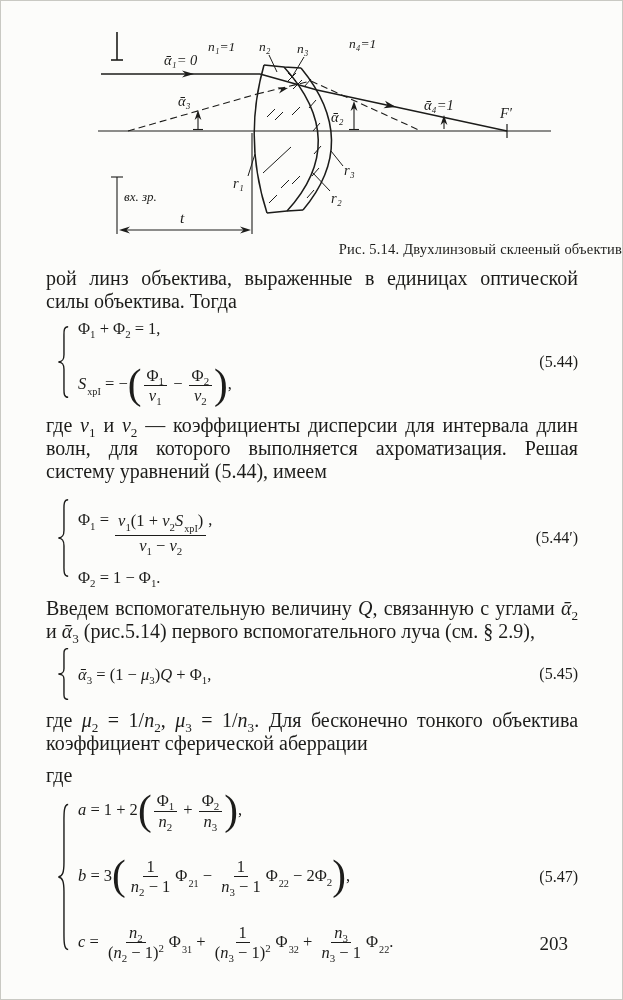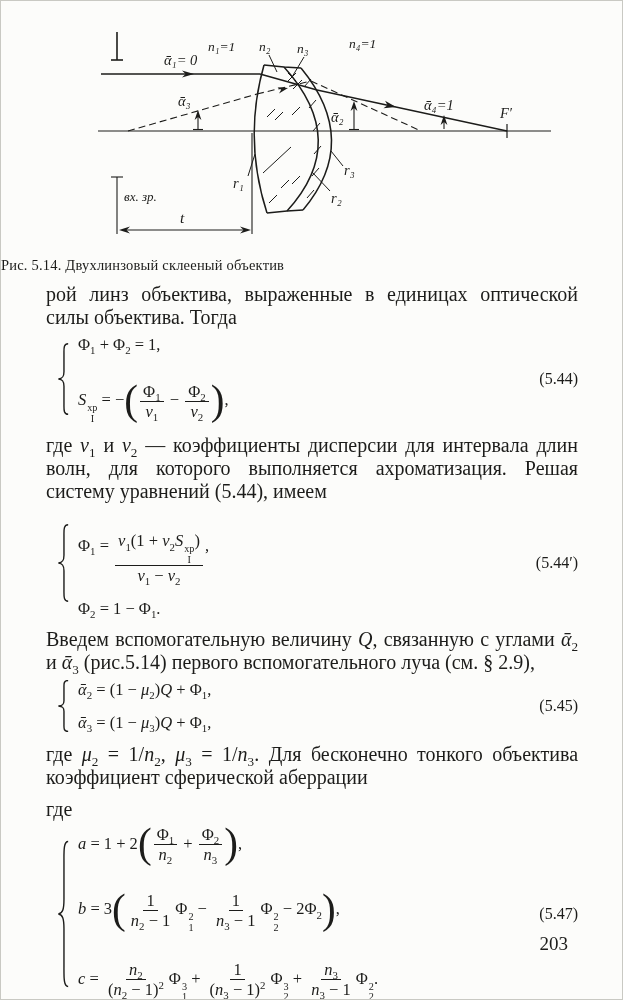--- a/index.html
+++ b/index.html
@@ -5,27 +5,27 @@
   html,body{margin:0;padding:0;background:#ffffff;}
   .page{
     position:relative;width:621px;height:998px;overflow:hidden;
     border:1px solid #c9c9c3;background:#fcfcfa;color:#1c1c1a;
     font-family:"Liberation Serif","DejaVu Serif",serif;
   }
   
   .figsvg{display:block;}
   .figsvg text{fill:#1c1c1a;font-family:"Liberation Serif","DejaVu Serif",serif;font-style:italic;}
   .t14{font-size:14.5px;} .t13{font-size:13.5px;} .t12{font-size:13px;} .t15{font-size:15.5px;}
-  .caption{text-align:left;font-size:14.5px;margin-top:16px;letter-spacing:.2px;}
+  .caption{text-align:right;font-size:14.5px;margin-top:0;letter-spacing:.2px;}
   
   .para{margin:9px 44px 0 45px;font-size:20px;line-height:23px;text-align:justify;}
   .it{font-style:italic;}
   .sb{font-size:66%;vertical-align:-0.4em;line-height:0;}
   .sp{font-size:66%;vertical-align:0.55em;line-height:0;}
-  .ss{display:inline-flex;flex-direction:column;align-items:center;font-size:62%;line-height:1.05;vertical-align:-0.55em;margin-left:1px;margin-top:36px;}
+  .ss{display:inline-flex;flex-direction:row;align-items:flex-start;font-size:62%;line-height:1.05;vertical-align:-0.55em;margin-left:1px;margin-top:36px;}
   .fr{display:inline-flex;flex-direction:column;align-items:center;vertical-align:middle;margin:0 2px;line-height:1.1;text-align:center;}
   .fr-n{padding:0 3px 0;border-bottom:1px solid #1c1c1a;}
   .fr-d{padding:1px 3px 0;}
   .bg{font-size:250%;line-height:0;vertical-align:middle;position:relative;top:-2px;font-weight:400;}
   
   .eq{display:flex;align-items:center;font-size:16.5px;margin:5px 44px 5px 56px;}
   .eq .lines{display:flex;flex-direction:column;gap:12px;}
   .eqline{white-space:nowrap;line-height:1.3;}
   .eqnum{margin-left:auto;font-size:16px;align-self:center;}
   .bracesvg{margin-right:8px;flex:none;}
@@ -180,21 +180,20 @@
     <div class="eqnum">(5.44′)</div>
   </div>
 
   <div class="para"><span>Введем вспомогательную величину </span><span class="it">Q</span><span>, связанную с углами </span><span class="it">ᾱ</span><span class="sb">2</span><span> и </span><span class="it">ᾱ</span><span class="sb">3</span><span> (рис.5.14) первого вспомогательного луча (см. § 2.9),</span></div>
 
   <div class="eq">
     <svg class="bracesvg" width="13" height="52" viewBox="0 0 14 100" preserveAspectRatio="none">
       <path d="M12,1 C7,1 7.5,8 7.5,14 L7.5,40 C7.5,47 6,49.5 1.5,50 C6,50.5 7.5,53 7.5,60 L7.5,86 C7.5,92 7,99 12,99" fill="none" stroke="#1c1c1a" stroke-width="1.4" vector-effect="non-scaling-stroke"></path>
     </svg>
     <div class="lines">
-        <div class="eqline"><span class="it">ᾱ</span><span class="sb">2</span><span> = (1 − </span><span class="it">μ</span><span class="sb">2</span><span>)</span><span class="it">Q</span><span> + Φ</span><span class="sb">1</span><span>,</span></div>
         <div class="eqline"><span class="it">ᾱ</span><span class="sb">3</span><span> = (1 − </span><span class="it">μ</span><span class="sb">3</span><span>)</span><span class="it">Q</span><span> + Φ</span><span class="sb">1</span><span>,</span></div>
       </div>
     <div class="eqnum">(5.45)</div>
   </div>
 
   <div class="para"><span>где </span><span class="it">μ</span><span class="sb">2</span><span> = 1/</span><span class="it">n</span><span class="sb">2</span><span>, </span><span class="it">μ</span><span class="sb">3</span><span> = 1/</span><span class="it">n</span><span class="sb">3</span><span>. Для бесконечно тонкого объектива коэффициент сферической аберрации</span></div>
 
 
   <div class="para"><span>где</span></div>
 

